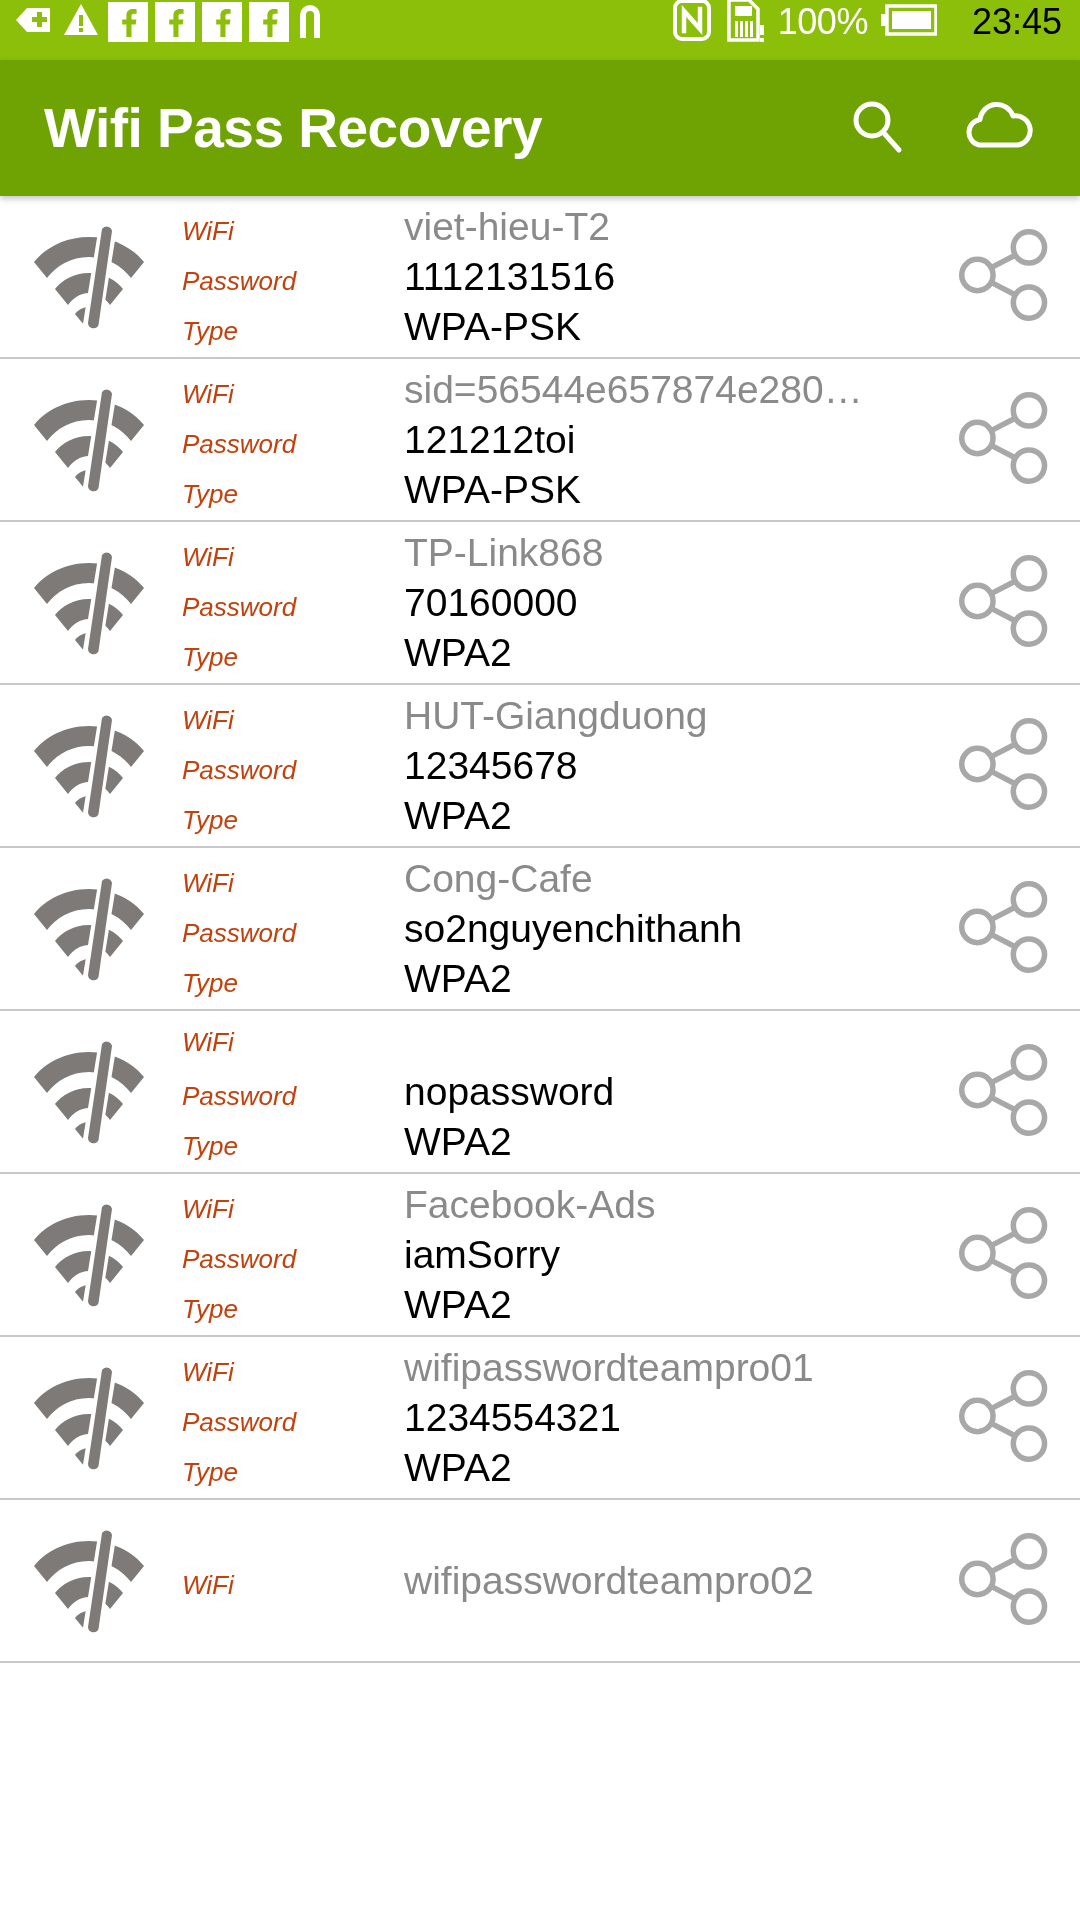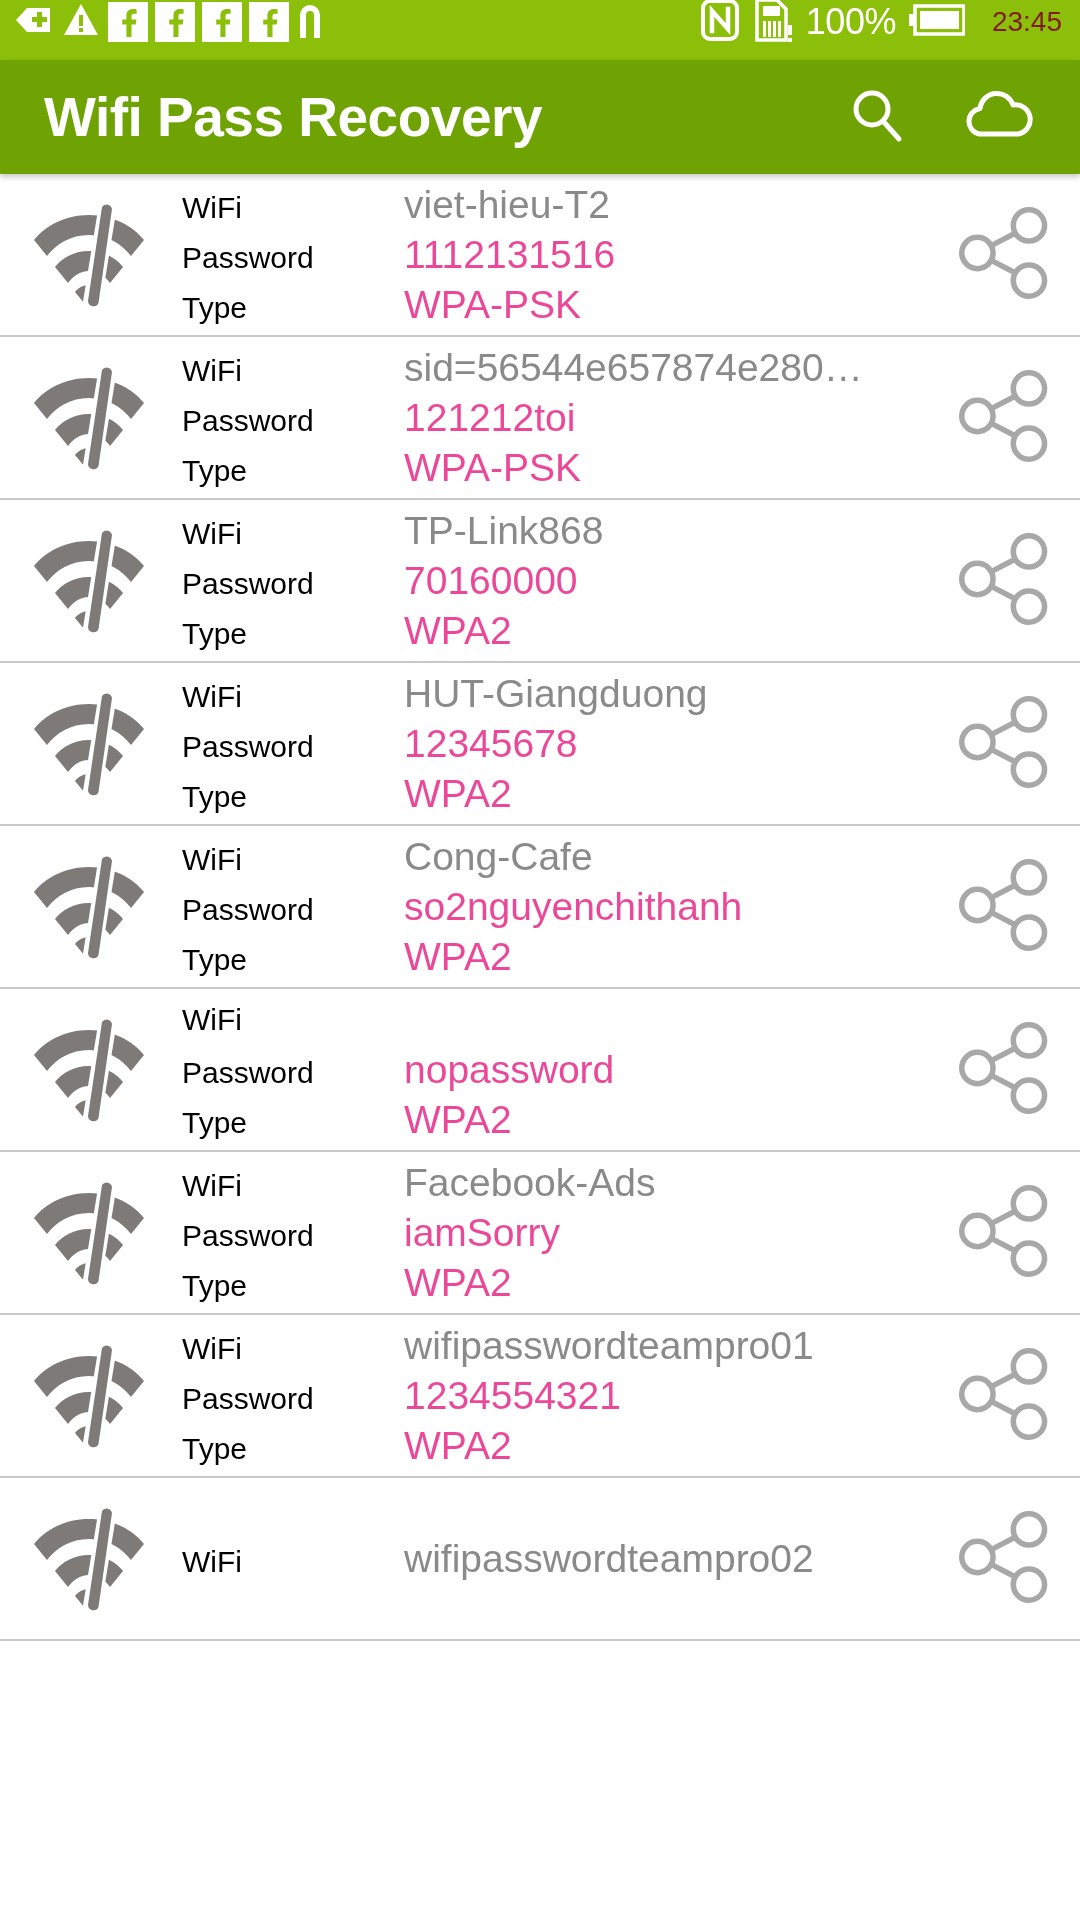--- a/index.html
+++ b/index.html
@@ -21,31 +21,31 @@
   }
   .sb-left { display:flex; align-items:center; gap:7px; }
   .sb-right { display:flex; align-items:center; gap:13px; margin-left:auto; }
   .sb-icon { display:block; }
   .sb-text {
     color:#ffffff; font-size:36px; font-weight:400;
     letter-spacing:-0.5px; line-height:1;
     font-family:"Liberation Sans", sans-serif;
   }
   .sb-clock {
-    color:#7f1d1d; font-size:28px; font-weight:400;
-    letter-spacing:0px; line-height:1; margin-left:14px;
+    color:#000000; font-size:36px; font-weight:400;
+    letter-spacing:0px; line-height:1; margin-left:22px;
   }
   .fb-tile {
     width:40px; height:40px; background:#ffffff;
     display:flex; align-items:center; justify-content:center;
   }
 
   
   .appbar {
-    height:114px; width:100%;
+    height:136px; width:100%;
     background:#6fa203;
     display:flex; align-items:center;
     padding:0 46px 0 44px;
     box-shadow:0 3px 6px rgba(0,0,0,0.22);
     position:relative; z-index:5;
   }
   .appbar-title {
     color:#ffffff;
     font-size:55px;
     font-weight:700;
@@ -77,25 +77,26 @@
     justify-content:center;
     padding-left:32px;
     gap:0px;
   }
   .field {
     display:flex; align-items:baseline;
     height:50px;
   }
   .field-label {
     width:222px; flex:0 0 222px;
-    font-size:30px; color:#000000; font-weight:400;
+    font-size:26px; color:#c2410c; font-weight:400;
     line-height:50px;
+    font-style:italic;
   }
   .field-value {
-    font-size:39px; color:#ec4899; font-weight:400;
+    font-size:39px; color:#000000; font-weight:400;
     line-height:50px;
     white-space:nowrap;
   }
   .field-value.ssid {
     color:#8a8a8a; font-weight:400;
   }
   .row-share {
     width:150px; flex:0 0 150px;
     display:flex; align-items:center; justify-content:center;
     align-self:center;

